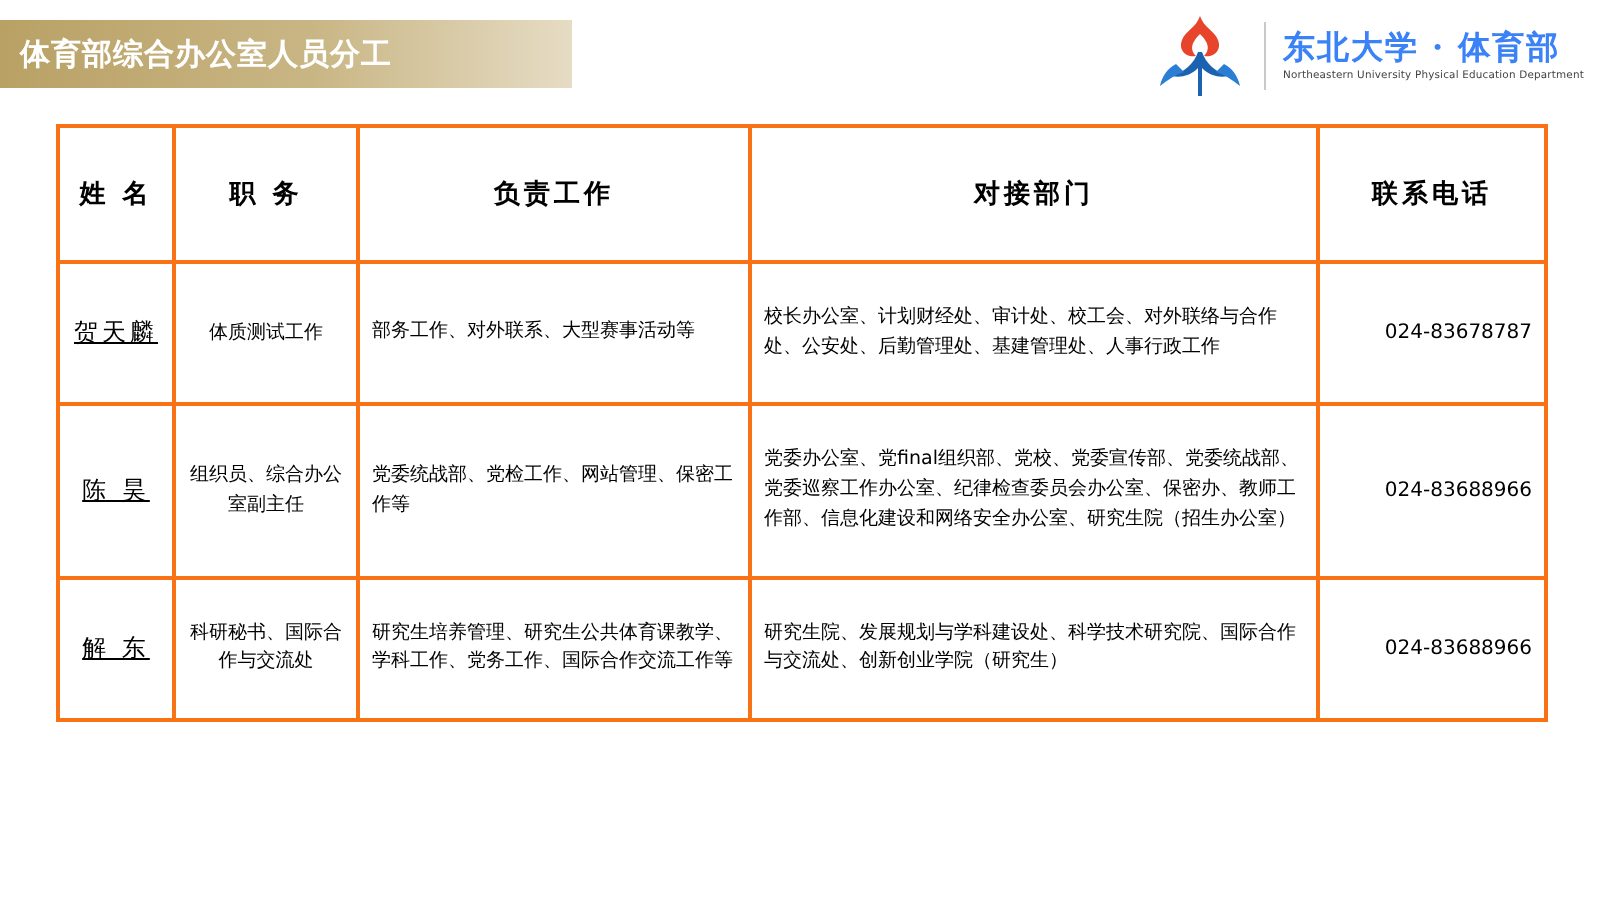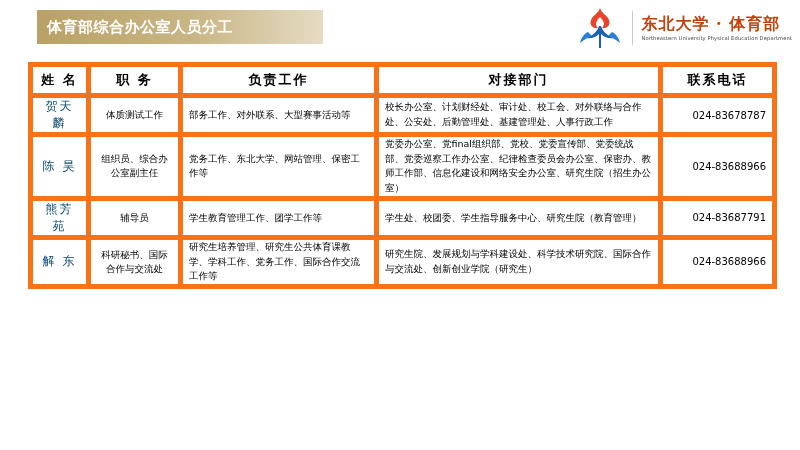--- a/index.html
+++ b/index.html
@@ -22,21 +22,20 @@
   }
   .title-band {
     position: absolute;
     left: 0;
     top: 10px;
     width: 286px;
     height: 34px;
     background: linear-gradient(to right, #b9a165 0%, #c9b685 55%, #e6dcc4 100%);
     display: flex;
     align-items: center;
-    margin-left: 37px;
   }
   .title-text {
     color: #ffffff;
     font-size: 15px;
     font-weight: bold;
     letter-spacing: 0.5px;
     padding-left: 10px;
     white-space: nowrap;
   }
   .brand {
@@ -61,21 +60,21 @@
   }
   .brand-names {
     display: flex;
     flex-direction: column;
     justify-content: center;
   }
   .brand-cn {
     font-family: "DejaVu Serif", "Liberation Serif", serif;
     font-size: 16px;
     font-weight: bold;
-    color: #c2410c;
+    color: #3b82f6;
     letter-spacing: 1px;
     line-height: 1.15;
     white-space: nowrap;
   }
   .brand-en {
     font-size: 5.2px;
     color: #444444;
     letter-spacing: 0.1px;
     line-height: 1.2;
     white-space: nowrap;
@@ -89,37 +88,38 @@
     top: 62px;
     right: 28px;
   }
   table.staff-table {
     border-collapse: collapse;
     width: 100%;
     table-layout: fixed;
   }
   table.staff-table th,
   table.staff-table td {
-    border: 5px solid #f97316;
+    border: 2px solid #f97316;
     vertical-align: middle;
-    padding: 0 6px;
+    padding: 20px 6px;
   }
   table.staff-table th {
     height: 26px;
     font-size: 13px;
     font-weight: bold;
     color: #000000;
     text-align: center;
     letter-spacing: 2px;
   }
   td.c-name {
     text-align: center;
     font-size: 12px;
     letter-spacing: 2px;
-    color: #0c4a6e;
+    color: #000000;
+    text-decoration: underline;
   }
   td.c-post {
     text-align: center;
     font-size: 9.5px;
     line-height: 1.5;
     color: #000;
   }
   td.c-duty,
   td.c-dept {
     text-align: left;
@@ -187,30 +187,23 @@
       <tr>
         <td class="c-name">贺天麟</td>
         <td class="c-post">体质测试工作</td>
         <td class="c-duty">部务工作、对外联系、大型赛事活动等</td>
         <td class="c-dept">校长办公室、计划财经处、审计处、校工会、对外联络与合作处、公安处、后勤管理处、基建管理处、人事行政工作</td>
         <td class="c-phone">024-83678787</td>
       </tr>
       <tr>
         <td class="c-name">陈 昊</td>
         <td class="c-post">组织员、综合办公室副主任</td>
-        <td class="c-duty">党务工作、东北大学、网站管理、保密工作等</td>
+        <td class="c-duty">党委统战部、党检工作、网站管理、保密工作等</td>
         <td class="c-dept">党委办公室、党final组织部、党校、党委宣传部、党委统战部、党委巡察工作办公室、纪律检查委员会办公室、保密办、教师工作部、信息化建设和网络安全办公室、研究生院（招生办公室）</td>
         <td class="c-phone">024-83688966</td>
-      </tr>
-      <tr>
-        <td class="c-name">熊芳苑</td>
-        <td class="c-post">辅导员</td>
-        <td class="c-duty">学生教育管理工作、团学工作等</td>
-        <td class="c-dept">学生处、校团委、学生指导服务中心、研究生院（教育管理）</td>
-        <td class="c-phone">024-83687791</td>
       </tr>
       <tr>
         <td class="c-name">解 东</td>
         <td class="c-post">科研秘书、国际合作与交流处</td>
         <td class="c-duty">研究生培养管理、研究生公共体育课教学、学科工作、党务工作、国际合作交流工作等</td>
         <td class="c-dept">研究生院、发展规划与学科建设处、科学技术研究院、国际合作与交流处、创新创业学院（研究生）</td>
         <td class="c-phone">024-83688966</td>
       </tr>
     </tbody>
   </table>

